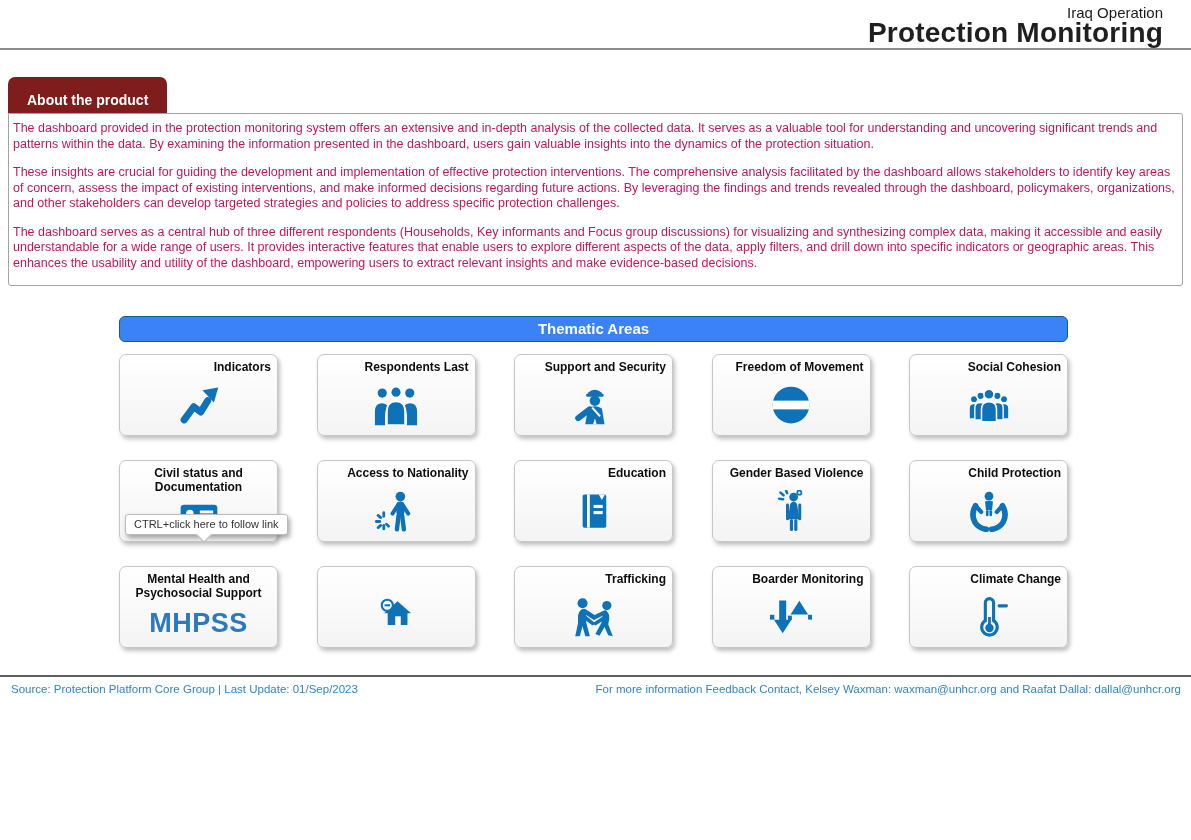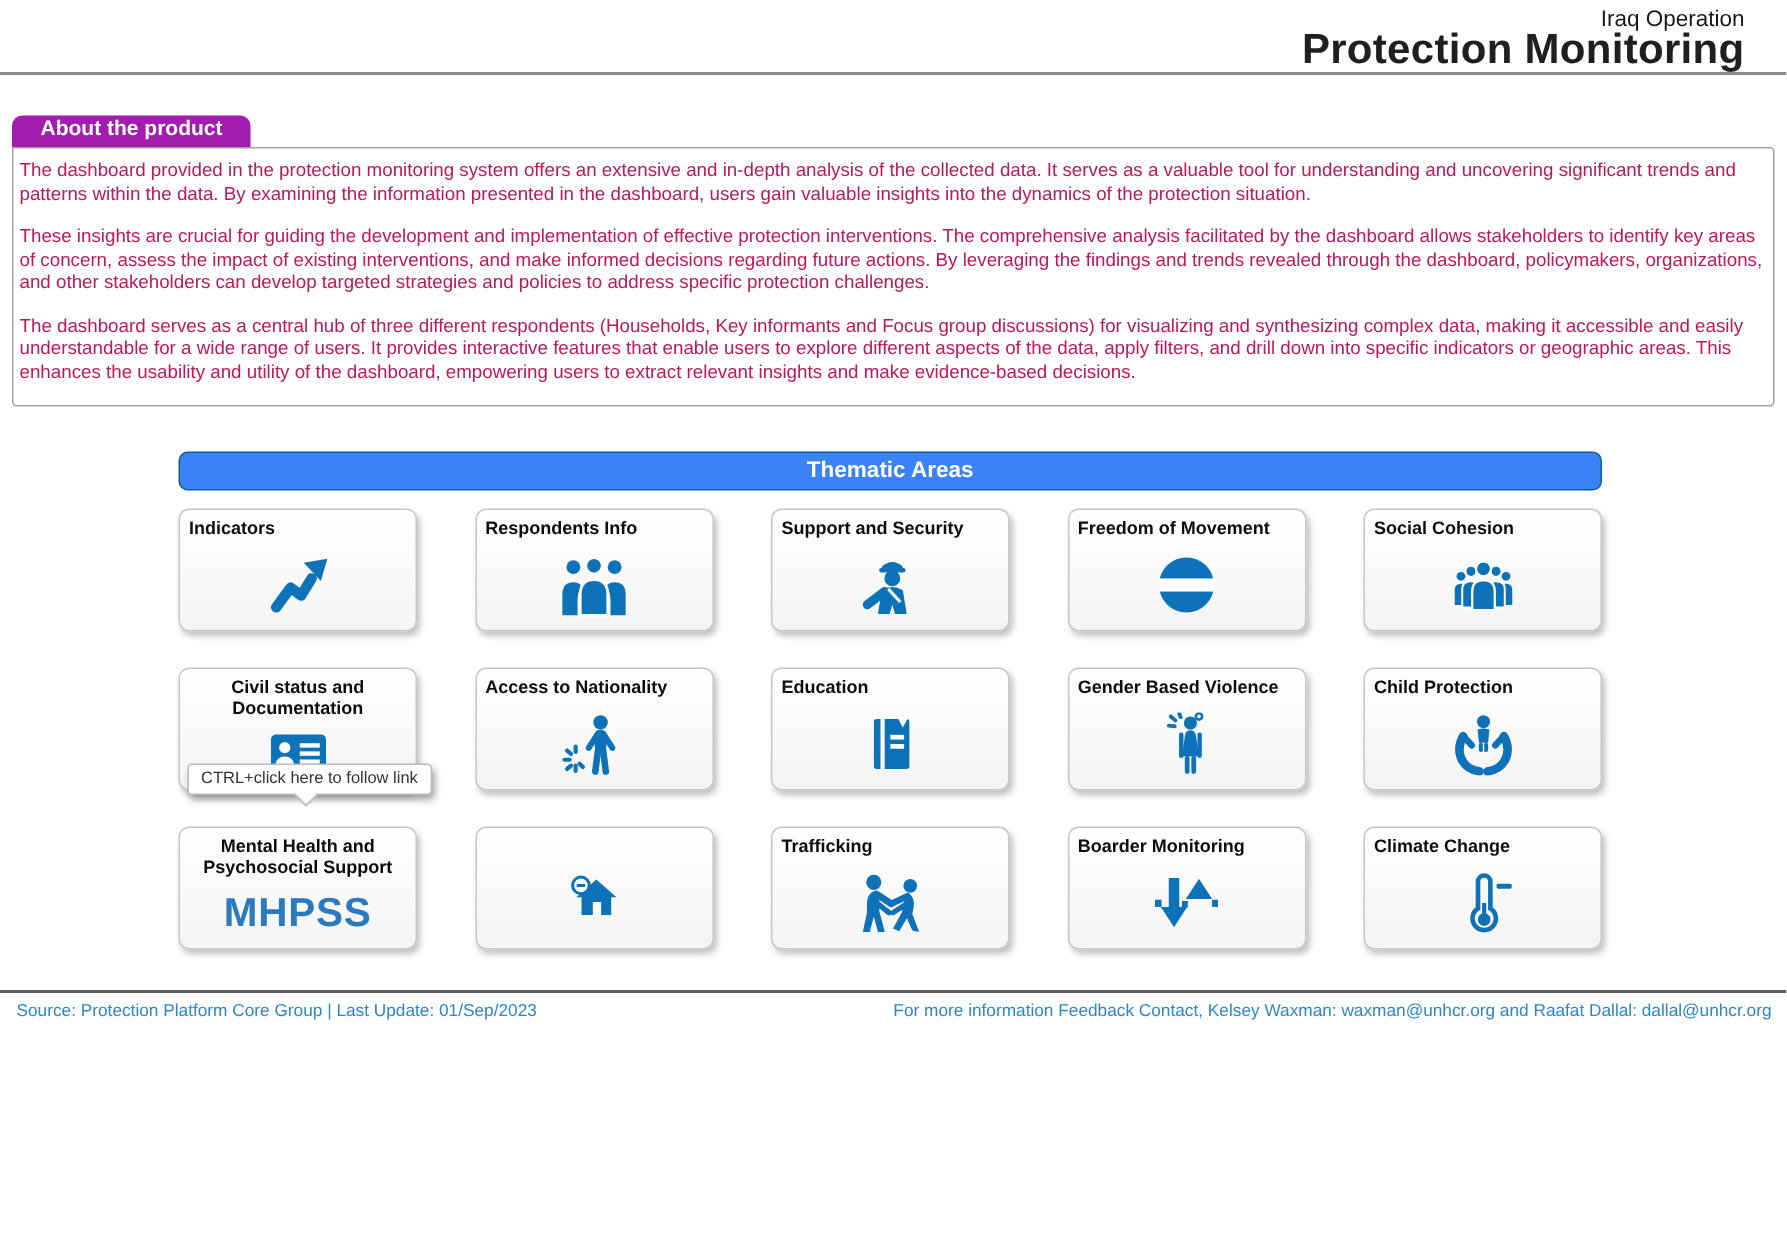--- a/index.html
+++ b/index.html
@@ -8,22 +8,22 @@
     font-family:"Liberation Sans",sans-serif;-webkit-font-smoothing:antialiased;
   }
   
   .header{padding:4px 28px 0 0;text-align:right;}
   .header .op{font-size:15px;color:#1a1a1a;line-height:17px;}
   .header .title{font-size:28px;font-weight:bold;color:#1f1f1f;line-height:23px;letter-spacing:.2px;}
   .toprule{border:none;border-top:2px solid #8c8c8c;margin:4px 0 0 0;}
   
   .about{margin:27px 8px 0 8px;}
   .about-tab{
-    display:inline-block;background:#a21caf;color:#fff;font-weight:bold;font-size:14px;
-    padding:0 19px 5px 19px;border-radius:7px 7px 0 0;cursor:pointer;
+    display:inline-block;background:#7f1d1d;color:#fff;font-weight:bold;font-size:14px;
+    padding:15px 19px 5px 19px;border-radius:7px 7px 0 0;cursor:pointer;
   }
   .about-box{
     border:1px solid #a3a3a3;border-radius:0 3px 3px 3px;
     padding:7px 4px 1px 4px;color:#be185d;font-size:12.5px;line-height:15.5px;
   }
   .about-box p{margin:0 0 13px 0;}
   
   .thematic{width:949px;margin:30px 0 0 119px;}
   .banner{
     height:26px;box-sizing:border-box;background:#3b82f6;border:1px solid #0b5f9a;border-radius:6px;
@@ -31,31 +31,31 @@
   }
   .grid{
     margin-top:12px;display:grid;grid-template-columns:repeat(5,159px);
     justify-content:space-between;row-gap:24px;
   }
   .tile{
     position:relative;height:82px;box-sizing:border-box;
     background:linear-gradient(#ffffff,#f4f4f4);
     border:1px solid #c6c6c6;border-radius:7px;
     box-shadow:2px 3px 4px rgba(0,0,0,.25);
-    display:flex;flex-direction:column;align-items:flex-start;padding-top:5px;cursor:pointer;
+    display:flex;flex-direction:column;align-items:flex-end;padding-top:5px;cursor:pointer;
   }
   .tile-label{
     font-size:12px;font-weight:bold;color:#0d0d0d;text-align:center;line-height:14px;padding:0 6px;
   }
   .tile-icon{flex:1;display:flex;align-items:center;justify-content:center;overflow:hidden;width:100%;}
   .tile-icon svg{display:block;}
   .mhpss{font-size:27px;font-weight:bold;color:#2b79be;letter-spacing:.5px;}
   
   .tooltip{
-    position:absolute;left:5px;top:63px;z-index:9;background:#fff;
+    position:absolute;left:5px;top:53px;z-index:9;background:#fff;
     border:1px solid #bcbcbc;border-radius:3px;box-shadow:2px 3px 5px rgba(0,0,0,.35);
     font-size:11px;font-weight:normal;color:#333;padding:3px 8px 4px 8px;white-space:nowrap;
   }
   .tooltip::before{content:"";position:absolute;left:69px;bottom:-9px;border:9px solid transparent;border-bottom:0;border-top-color:#c3c3c3;}
   .tooltip::after{content:"";position:absolute;left:70px;bottom:-7px;border:8px solid transparent;border-bottom:0;border-top-color:#ffffff;}
   
   .footer-rule{border:none;border-top:2px solid #5f5f5f;margin:27px 0 0 0;}
   .footer{display:flex;justify-content:space-between;padding:6px 10px 0 11px;font-size:11.5px;color:#2e86c8;}
   .footer span{cursor:default;text-align:center;}
 </style>
@@ -85,21 +85,21 @@
       <div class="tile-label">Indicators</div>
       <div class="tile-icon">
         <svg viewBox="0 0 48 48" width="46" height="42" fill="#0d72b8">
           <path d="M7 41 L18 26 L26 32 L34 19" fill="none" stroke="#0d72b8" stroke-width="8" stroke-linecap="round" stroke-linejoin="round"></path>
           <polygon points="28,7 46,4 41,21"></polygon>
         </svg>
       </div>
     </div>
 
     <div class="tile">
-      <div class="tile-label">Respondents Info</div>
+      <div class="tile-label">Respondents Last</div>
       <div class="tile-icon">
         <svg viewBox="0 0 48 48" width="48" height="44" fill="#0d72b8">
           <circle cx="9" cy="11" r="5"></circle>
             <path d="M1 46 V31 Q1 22 9 22 Q13 22 15 25 Q12 29 12 35 V46 Z"></path>
           <circle cx="39" cy="11" r="5"></circle>
             <path d="M47 46 V31 Q47 22 39 22 Q35 22 33 25 Q36 29 36 35 V46 Z"></path>
           <circle cx="24" cy="10" r="6" stroke="#fff" stroke-width="2"></circle>
           <path d="M14 46 V31 Q14 20 24 20 Q34 20 34 31 V46 Z" stroke="#fff" stroke-width="2"></path>
         </svg>
       </div>

